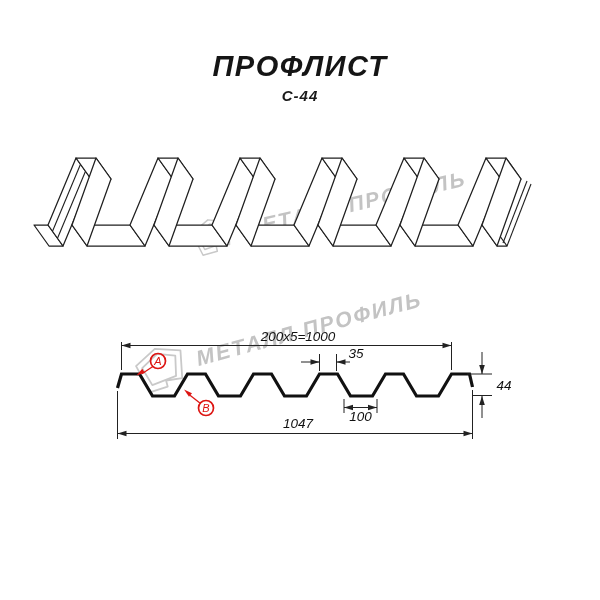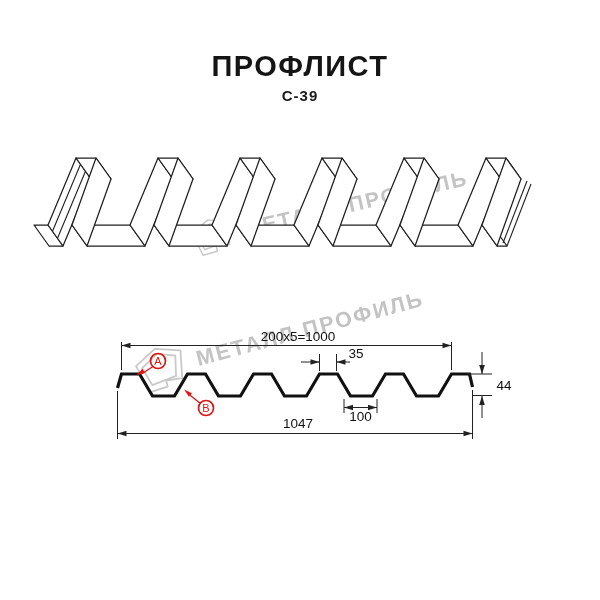--- a/index.html
+++ b/index.html
@@ -1,17 +1,17 @@
 <!DOCTYPE html>
 <html><head>
 <meta charset="utf-8">
 <style>
   html,body{margin:0;padding:0;background:#fff;}
   .page{position:relative;width:600px;height:600px;background:#fff;overflow:hidden;
-        font-family:"Liberation Sans",sans-serif;color:#111;}
+        font-family:"Liberation Sans",sans-serif;color:#111;font-style:italic;}
   .title{position:absolute;top:50px;left:0;right:0;text-align:center;
          font-weight:bold;font-size:29px;letter-spacing:1.5px;color:#151515;}
   .subtitle{position:absolute;top:87px;left:0;right:0;text-align:center;
          font-weight:bold;font-size:15px;letter-spacing:1px;color:#1a1a1a;}
   .footer{position:absolute;top:529px;left:0;right:0;text-align:center;
          font-weight:bold;font-size:14.5px;letter-spacing:0.4px;color:#1a1a1a;}
   .wm{position:absolute;display:flex;align-items:center;gap:9px;white-space:nowrap;
       color:#c3c3c3;font-weight:bold;pointer-events:none;}
   .wm .wm-text{font-size:21px;letter-spacing:2px;}
   .wm svg{flex:0 0 auto;}
@@ -30,21 +30,21 @@
   .red-line{stroke:#dd1512;stroke-width:1.3;fill:none;}
   .red-head{fill:#dd1512;stroke:none;}
   .red-text{font-family:"Liberation Sans",sans-serif;font-size:11px;fill:#dd1512;text-anchor:middle;}
 </style>
 </head>
 <body>
 
 <div class="page">
 
   <div class="title">ПРОФЛИСТ</div>
-  <div class="subtitle">С-39</div>
+  <div class="subtitle">С-44</div>
 
   <div class="wm wm1">
     <svg class="wm-logo" width="46" height="39" viewBox="0 0 62 52">
       <path d="M5,16 L30,3 L57,12 L51,42 L33,40 L33,47 L13,48 Z"></path>
       <path d="M11,20 L31,9 L50,16 L45,38 L17,41 Z"></path>
     </svg>
     <span class="wm-text">МЕТАЛЛ ПРОФИЛЬ</span>
   </div>
 
   <div class="wm wm2">

